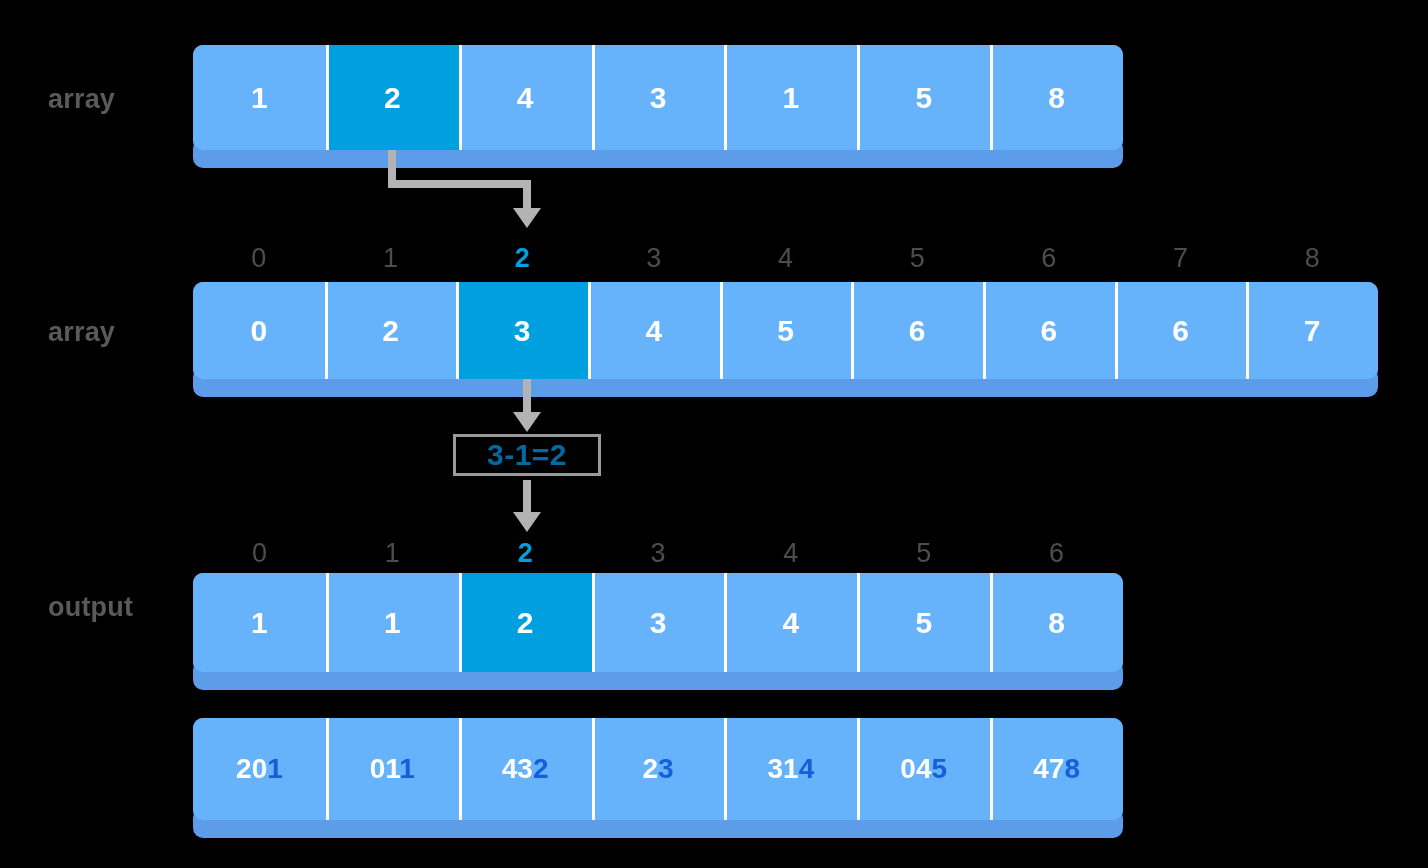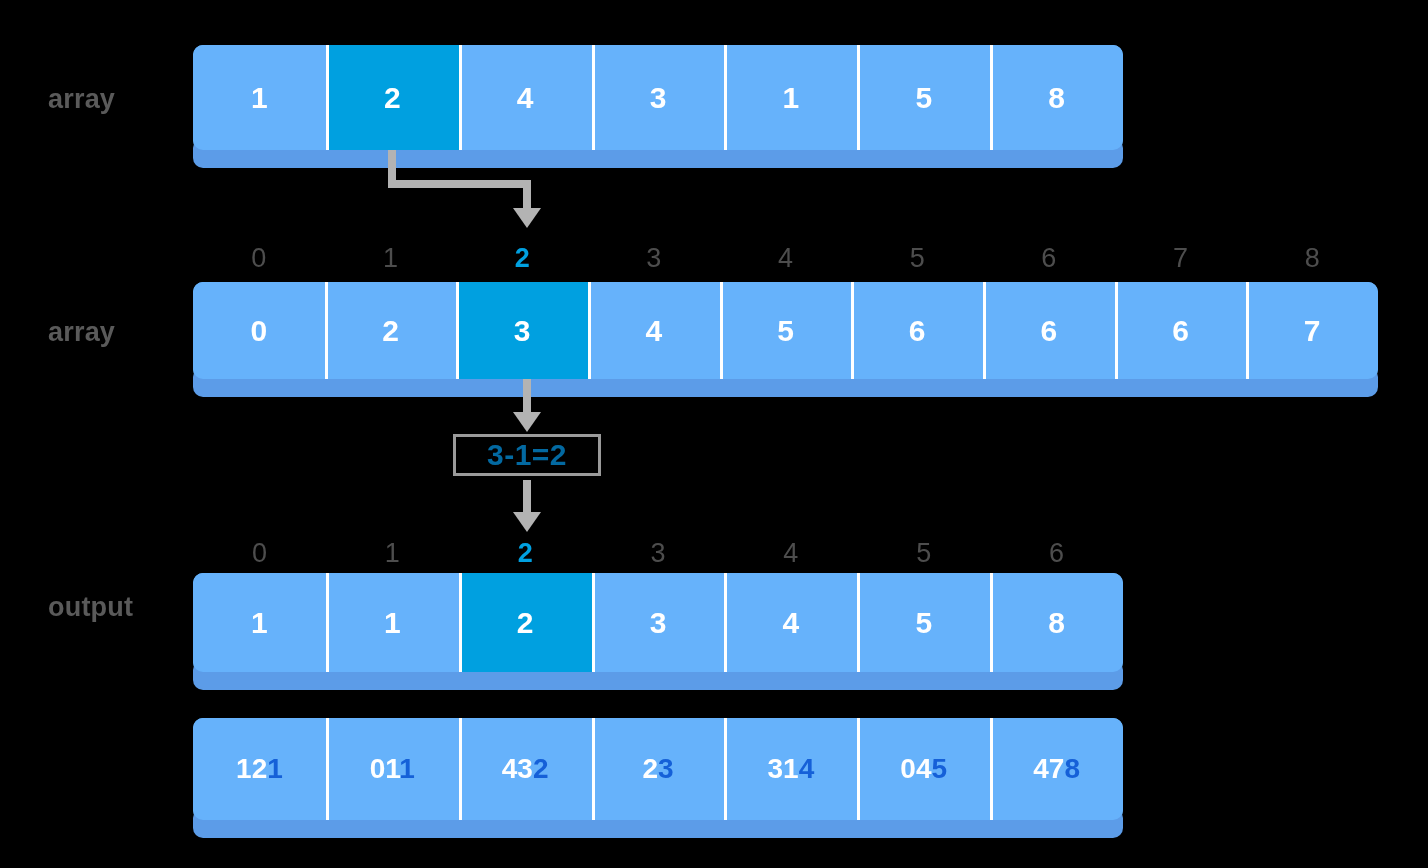--- a/index.html
+++ b/index.html
@@ -201,21 +201,21 @@
         <div class="cell">4</div>
         <div class="cell">5</div>
         <div class="cell">8</div>
       </div>
   </div>
 
   <div class="bar" id="combined-bar" style="left:193px; top:718px; width:930px; height:102px;">
     <div class="shadow"></div>
     <div class="cells" id="combined-cells">
         <div class="cell">
-          <span class="digits"><span>12</span><span class="last">1</span></span>
+          <span class="digits"><span>20</span><span class="last">1</span></span>
         </div>
         <div class="cell">
           <span class="digits"><span>01</span><span class="last">1</span></span>
         </div>
         <div class="cell">
           <span class="digits"><span>43</span><span class="last">2</span></span>
         </div>
         <div class="cell">
           <span class="digits"><span>2</span><span class="last">3</span></span>
         </div>

